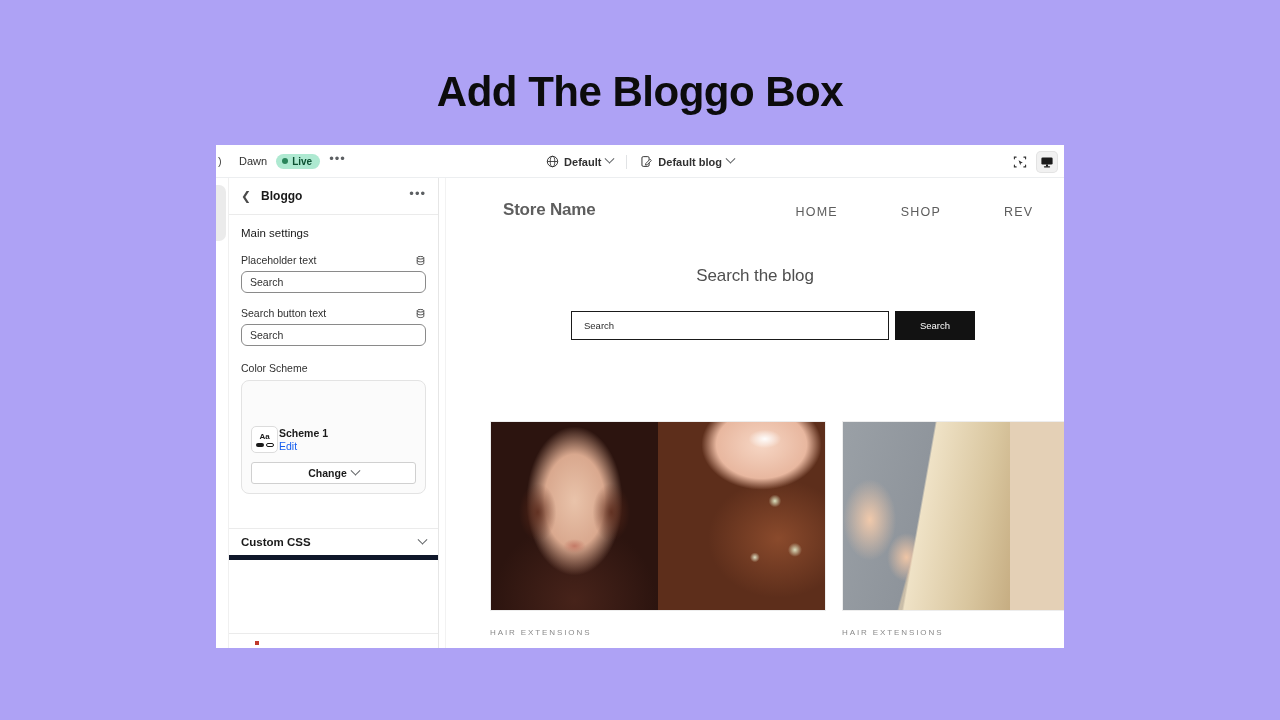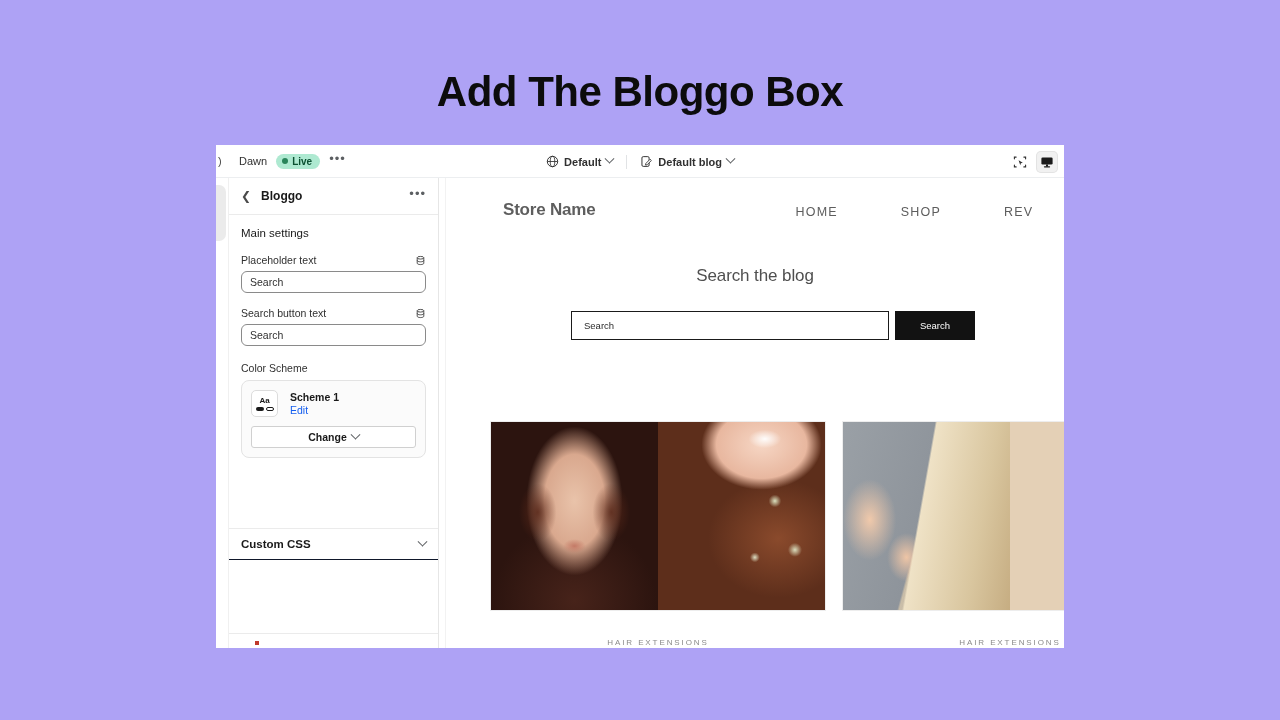--- a/index.html
+++ b/index.html
@@ -119,21 +119,21 @@
     font-family: "Liberation Sans", sans-serif;
     display: flex; align-items: center;
   }
   .field-gap { height: 14px; }
 
   .scheme-label { font-size: 10.5px; color: #303030; margin: 16px 0 6px 0; }
   .scheme-card {
     border: 1px solid #e3e3e3; border-radius: 8px;
     background: #fbfbfb; padding: 9px;
   }
-  .scheme-row { display: flex; align-items: center; gap: 12px; }
+  .scheme-row { display: flex; align-items: center; gap: 1px; margin-top: 36px; }
   .swatch {
     width: 27px; height: 27px; border-radius: 5px;
     background: #ffffff; border: 1px solid #dcdcdc;
     display: flex; flex-direction: column; align-items: center; justify-content: center; gap: 2px;
   }
   .swatch-aa { font-size: 8px; font-weight: 600; color: #1a1a1a; line-height: 1; }
   .swatch-shapes { display: flex; gap: 2px; align-items: center; }
   .sw-pill-filled { width: 8px; height: 4px; border-radius: 2px; background: #1a1a1a; }
   .sw-pill-open { width: 8px; height: 4px; border-radius: 2px; border: 1px solid #1a1a1a; }
   .scheme-name { font-size: 10.5px; font-weight: 600; color: #1a1a1a; }
@@ -145,21 +145,21 @@
     font-size: 10.5px; font-weight: 600; color: #1a1a1a;
   }
   .help-text {
     margin-top: 9px; font-size: 9.5px; color: #6b6b6b; line-height: 1.5;
   }
   .help-link { color: #155eef; }
 
   .custom-css {
     position: absolute; left: 0; right: 0; top: 350px;
     height: 32px;
-    border-top: 1px solid #ebebeb; border-bottom: 1px solid #0f172a;
+    border-top: 1px solid #ebebeb; border-bottom: 5px solid #0f172a;
     display: flex; align-items: center; justify-content: space-between;
     padding: 0 12px;
   }
   .ccss-label { font-size: 11.5px; font-weight: 700; color: #1a1a1a; }
   .blank-panel {
     position: absolute; left: 0; right: 0; top: 382px; height: 74px;
     background: #fff; border-bottom: 1px solid #ebebeb;
   }
   .red-dot {
     position: absolute; left: 26px; top: 463px;
@@ -258,21 +258,21 @@
       linear-gradient(100deg, rgba(0,0,0,0) 46%, #efe2c6 47%, #d9c69f 78%, #c6ad82 100%),
       radial-gradient(ellipse 22% 30% at 16% 52%, #f0c9ab 0%, rgba(240,201,171,0) 72%),
       radial-gradient(ellipse 16% 18% at 38% 72%, #eec5a6 0%, rgba(238,197,166,0) 72%);
   }
   
   .photo-d { background:
       radial-gradient(ellipse 60% 70% at 75% 60%, #f2e2cd 0%, #e4d0b6 65%),
       linear-gradient(120deg, #f7f1e7 0%, #e9dcc9 55%, #d8c4a8 100%);
   }
 
-  .card-body { padding-top: 27px; text-align: center; }
+  .card-body { padding-top: 17px; }
   .card-kicker {
     font-size: 8px; color: #8a8a8a; letter-spacing: 1.9px; font-weight: 500;
   }
 </style>
 </head>
 <body>
 
 <div class="slide-title">Add The Bloggo Box</div>
 
 <div class="shot">

